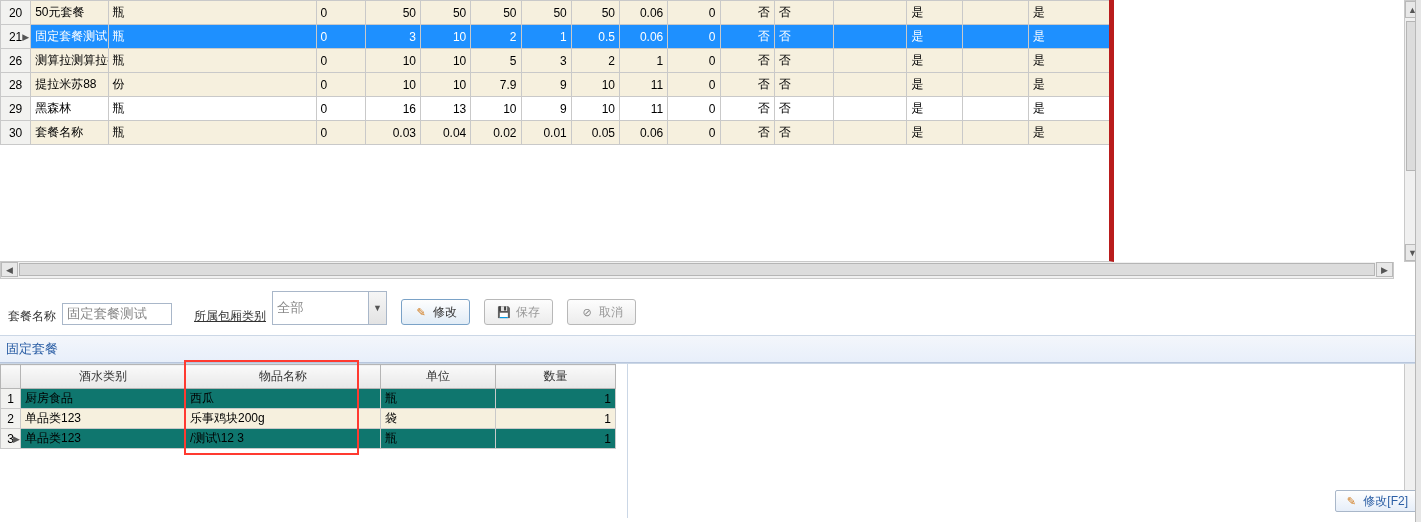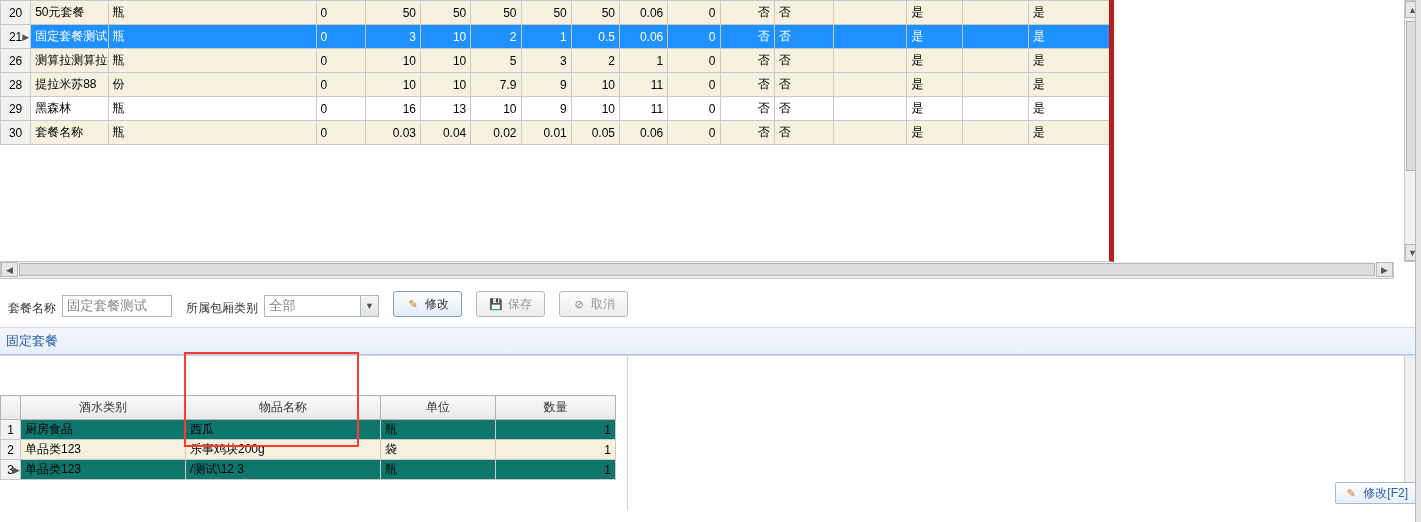--- a/index.html
+++ b/index.html
@@ -114,21 +114,21 @@
 .editbar input.txt {
   height: 22px;
   border: 1px solid #a9b7c9;
   padding: 0 4px;
   width: 110px;
   background: #fff;
   color: #888;
 }
 .combo {
   display: inline-flex;
-  height: 22px;
+  height: 34px;
   border: 1px solid #a9b7c9;
   background: #fff;
 }
 .combo-txt {
   width: 95px;
   border: none;
   padding: 0 4px;
   color: #888;
 }
 .combo-btn {
@@ -171,21 +171,20 @@
 }
 .bottom-left {
   width: 628px;
   position: relative;
   border-right: 1px solid #cbd7e6;
 }
 table.detail {
   border-collapse: collapse;
   table-layout: fixed;
   width: 615px;
-  margin-top: 39px;
 }
 table.detail th {
   height: 24px;
   background: linear-gradient(#fafafa,#e8e8e8);
   border: 1px solid #b5b5b5;
   font-weight: normal;
   color:#333;
 }
 table.detail td {
   height: 20px;
@@ -423,21 +422,21 @@
 </div>
 <div class="hscroll-track">
   <div class="hscroll-btn left">◀</div>
   <div class="hscroll-thumb"></div>
   <div class="hscroll-btn right">▶</div>
 </div>
 
 <div class="editbar">
   <span class="lbl">套餐名称</span>
   <input class="txt" readonly="" value="固定套餐测试" style="">
-  <span class="lbl" style="margin-left:8px;">所属包厢类别</span>
+  <span class="lbl" style="margin-left:16px;text-decoration:underline;">所属包厢类别</span>
   <span class="combo">
     <input class="combo-txt" readonly="" value="全部" style="">
     <span class="combo-btn">▼</span>
   </span>
   <span class="btn">
     <span class="ic ic-edit">✎</span>
     <span class="t">修改</span>
   </span>
   <span class="btn disabled">
     <span class="ic ic-save">💾</span>

